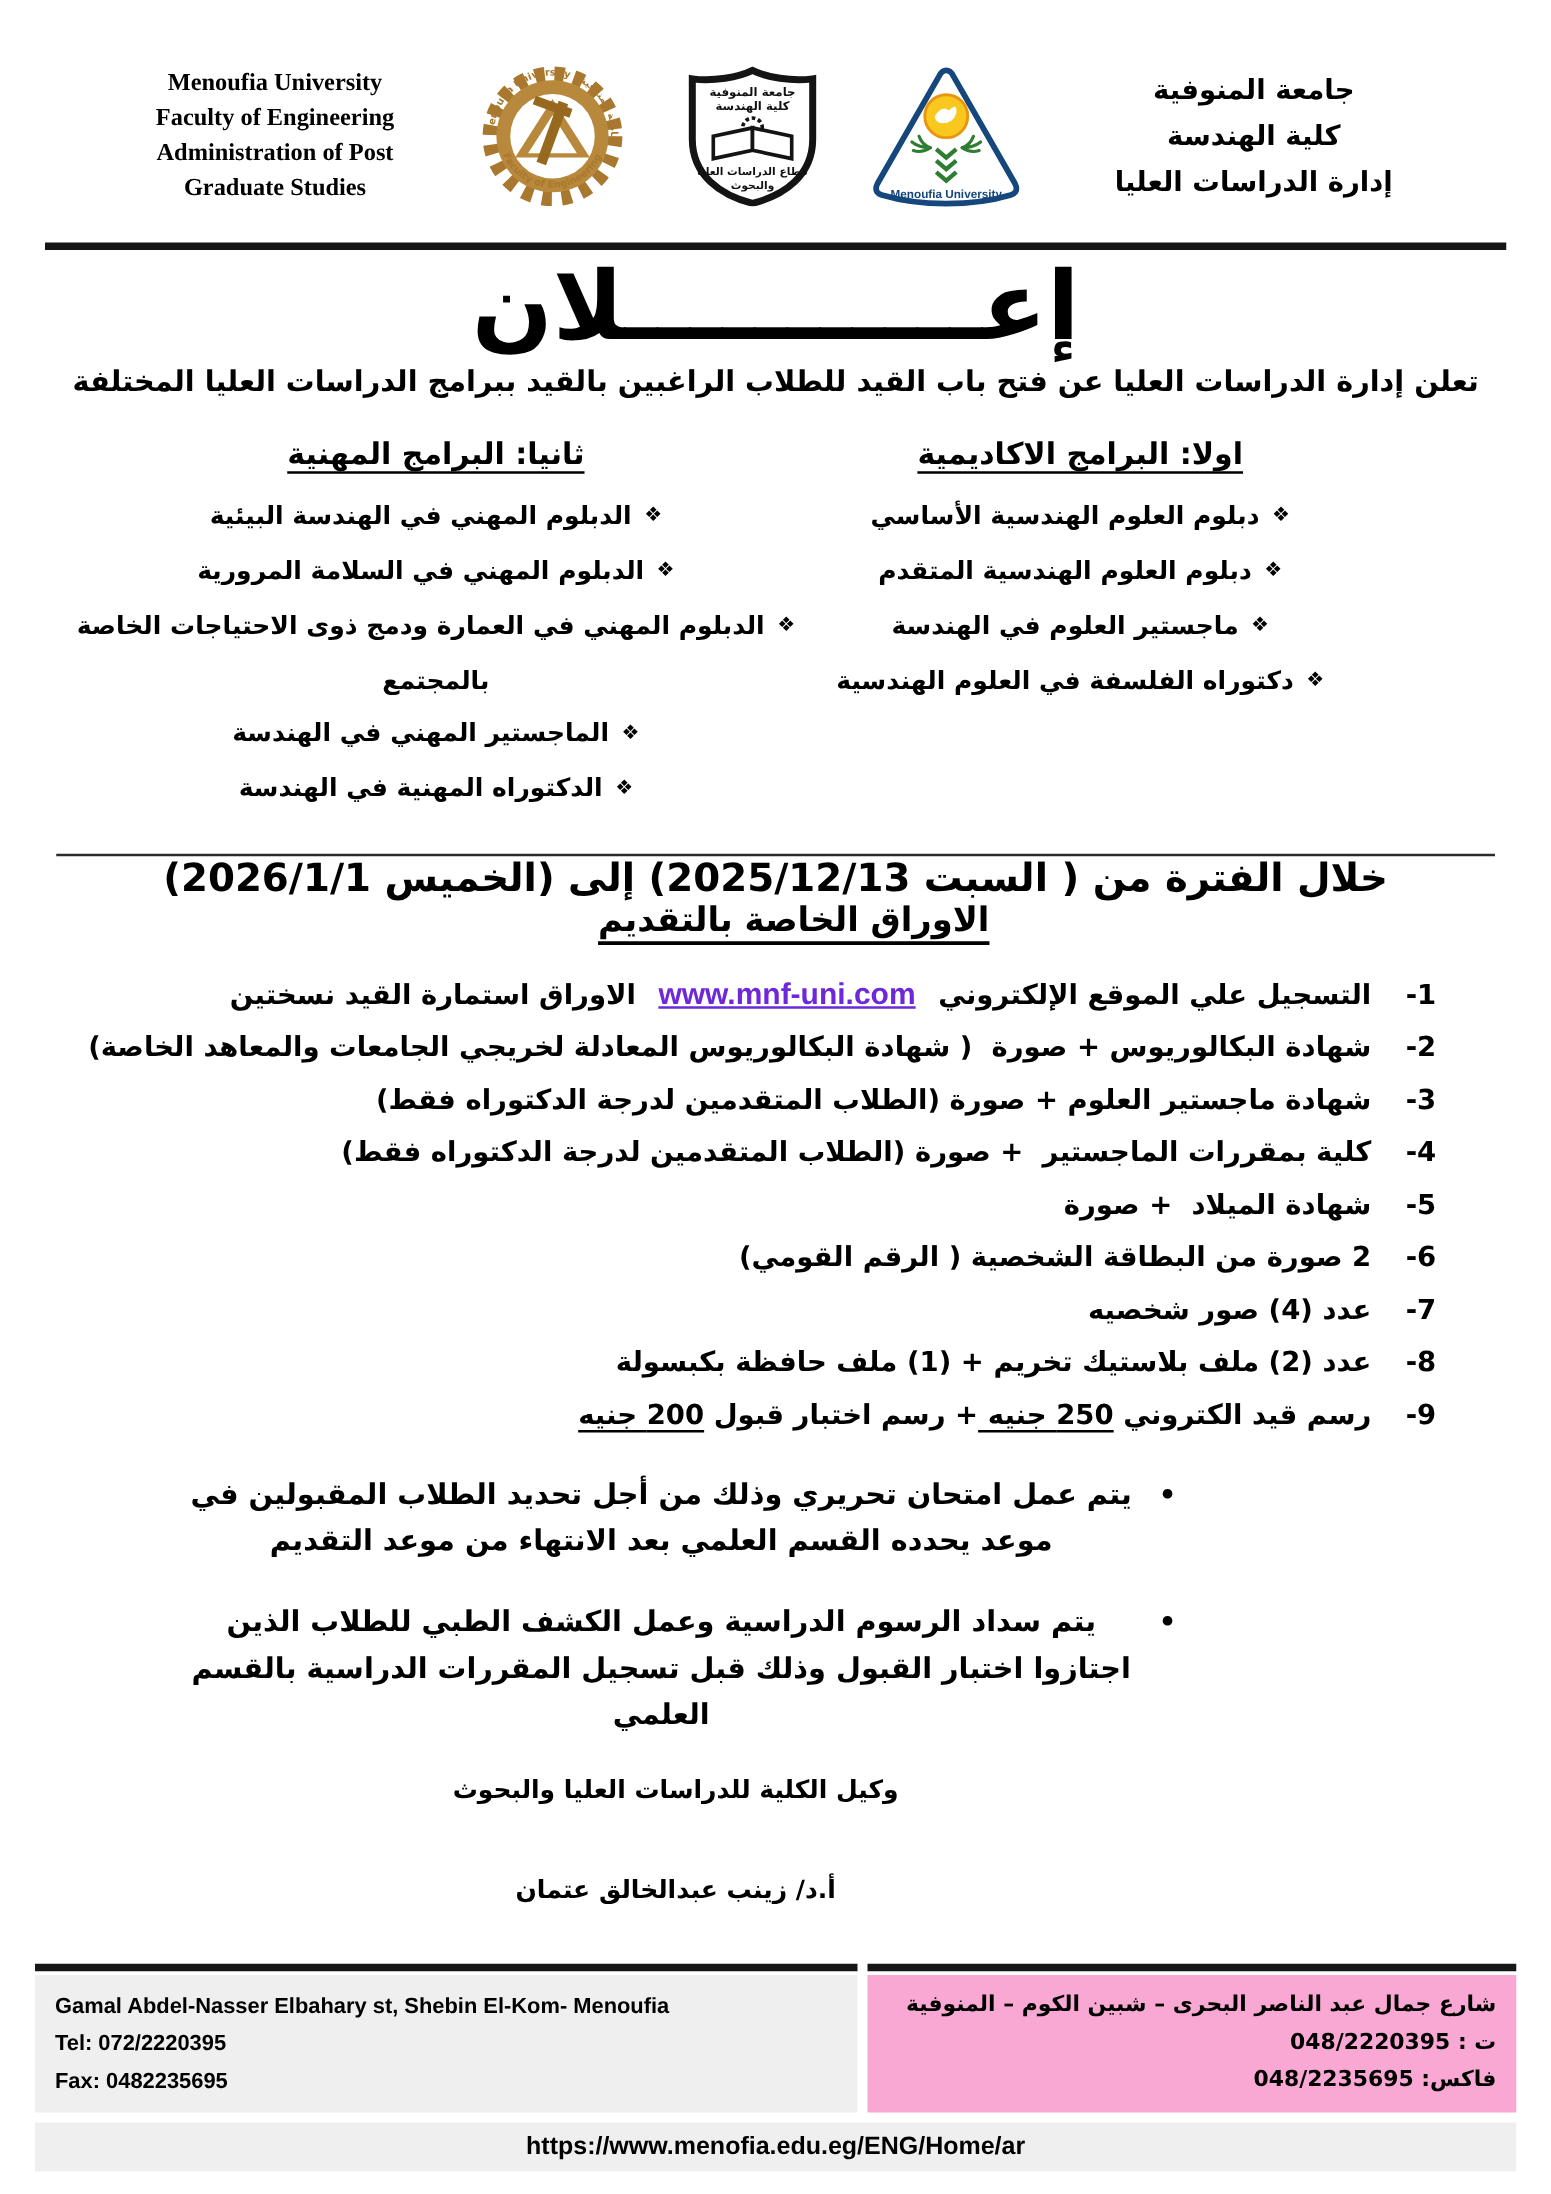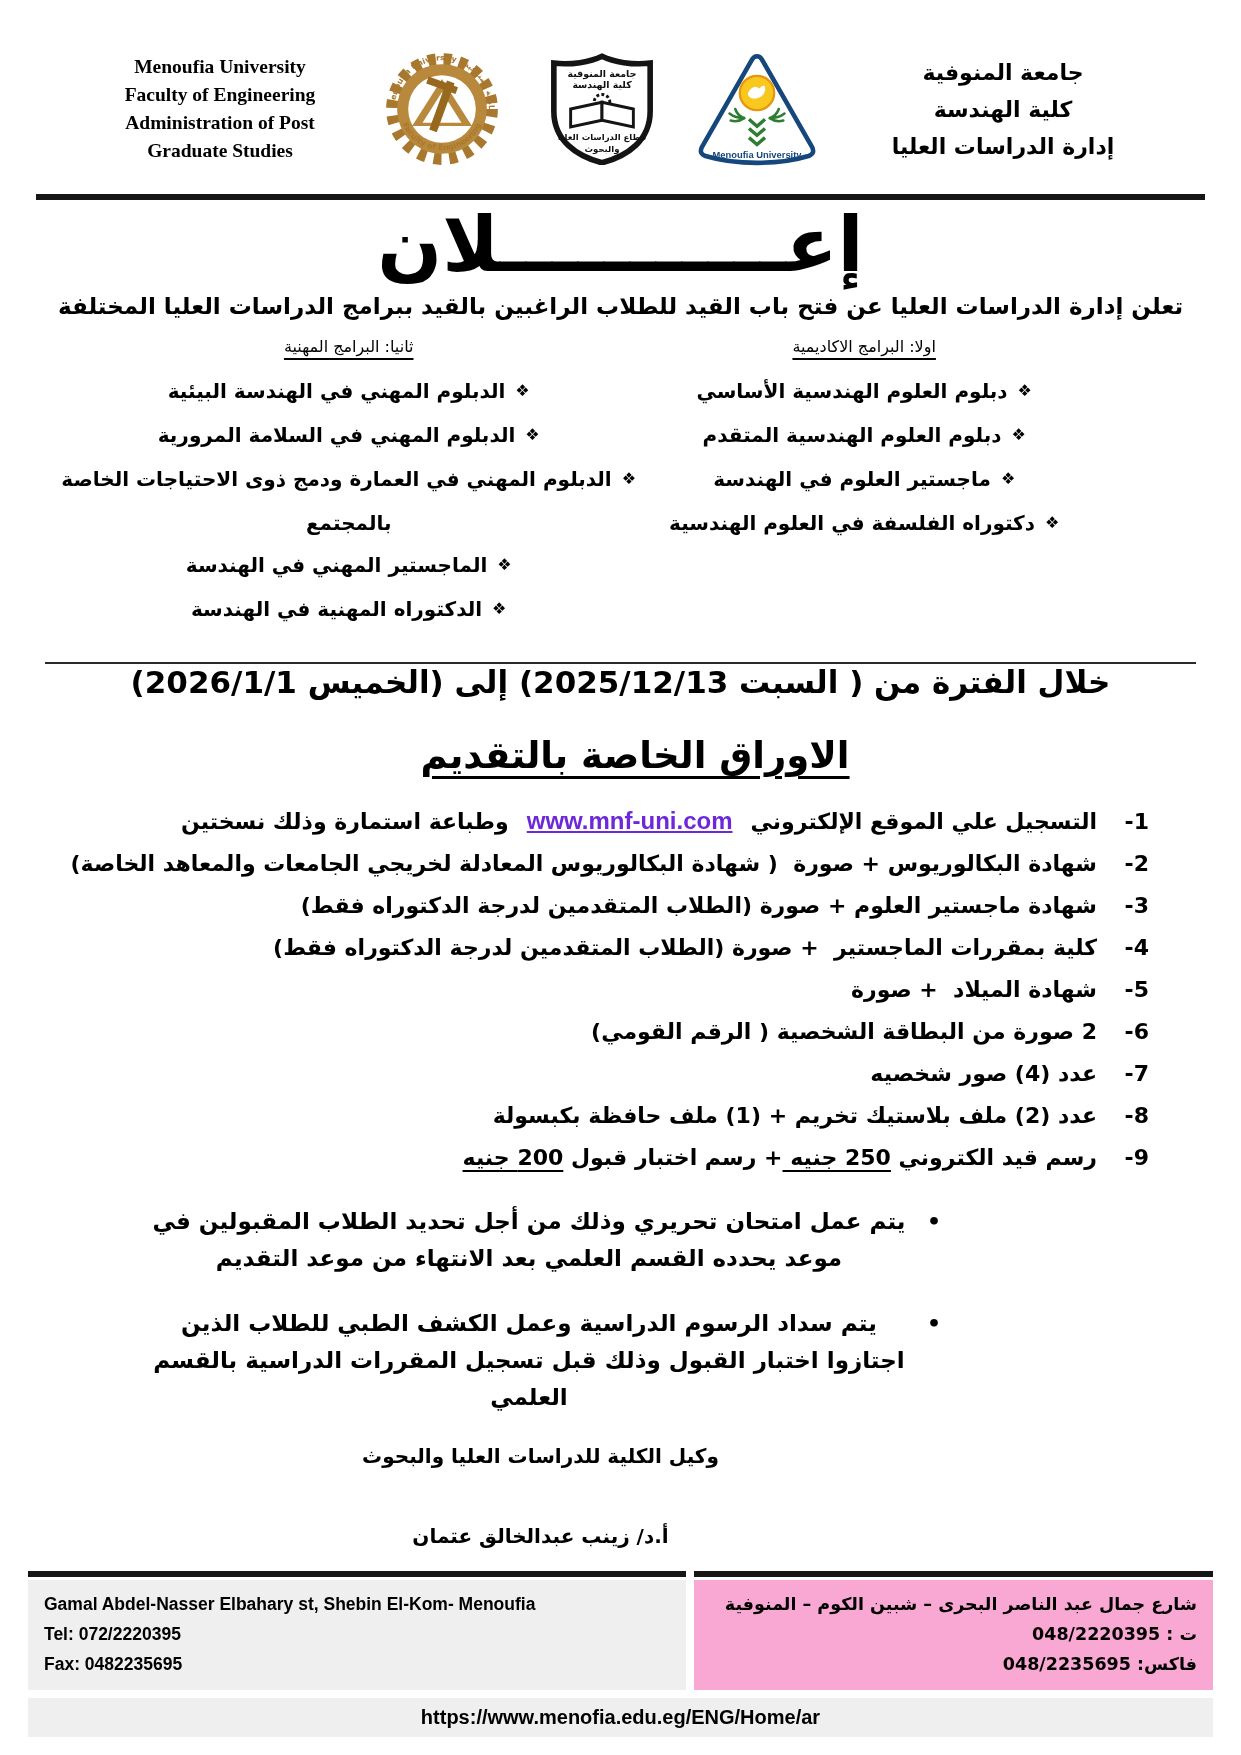--- a/index.html
+++ b/index.html
@@ -20,29 +20,29 @@
   
   .rule-thick { height:6px; background:#161616; margin:20px 36px 0; }
   .rule-thin  { border-top:2px solid #2a2a2a; margin:30px 45px 0; }
   
   .title { text-align:center; font-weight:bold; font-size:76px; line-height:1.12; margin-top:2px; direction:rtl; }
   .intro { direction:rtl; text-align:center; font-weight:bold; font-size:23px; margin:6px 42px 0; }
   
   .programs { display:flex; direction:rtl; margin:18px 150px 0 60px; }
   .col-ac { width:44%; }
   .col-pr { width:56%; }
-  .prog-heading { direction:rtl; text-align:center; font-weight:normal; font-size:16px;
+  .prog-heading { direction:rtl; text-align:center; font-weight:bold; font-size:24px;
                   text-decoration:underline; text-decoration-thickness:2px; text-underline-offset:6px;
-                  margin-bottom:14px; }
+                  margin-bottom:14px;margin-top:12px; }
   ul.prog-list { list-style:none; }
   .prog-item { direction:rtl; text-align:center; font-weight:bold; font-size:20px; line-height:42px; }
   .diamond { font-size:16px; margin-left:10px; position:relative; top:-2px; }
   
   .period { direction:rtl; text-align:center; font-weight:bold; font-size:31px; }
-  .docs-heading { direction:rtl; text-align:center; font-weight:bold; font-size:37px; margin-top:34px;
+  .docs-heading { direction:rtl; text-align:center; font-weight:bold; font-size:27px; 
                   text-decoration:underline; text-decoration-thickness:2.5px; text-underline-offset:8px;padding-left:29px; }
   ol.docs-list { list-style:none; direction:rtl; margin:30px 92px 0 48px; }
   .doc-item { font-weight:bold; font-size:22px; line-height:27px; margin-bottom:15px; }
   .doc-num { display:inline-block; min-width:30px; margin-left:22px; }
   .seg { white-space:pre-wrap; }
   .seg.link { color:#6d28d9; font-family:"Liberation Sans", sans-serif; font-size:24px;
               text-decoration:underline; margin:0 18px; }
   .seg.und { text-decoration:underline; text-decoration-thickness:2px; text-underline-offset:5px; }
   
   .notes { margin:32px 300px 0 145px; }
@@ -160,21 +160,21 @@
     </div>
   </div>
 
   <div class="rule-thin"></div>
 
   <div class="period">خلال الفترة من ( السبت 2025/12/13) إلى (الخميس 2026/1/1)</div>
 
   <div class="docs-heading">الاوراق الخاصة بالتقديم</div>
 
   <ol class="docs-list">
-      <li class="doc-item"><span class="doc-num">1-</span><span class="doc-body"><span class="seg">التسجيل علي الموقع الإلكتروني</span><span class="seg link">www.mnf-uni.com</span><span class="seg">وطباعة استمارة وذلك نسختين</span></span></li>
+      <li class="doc-item"><span class="doc-num">1-</span><span class="doc-body"><span class="seg">التسجيل علي الموقع الإلكتروني</span><span class="seg link">www.mnf-uni.com</span><span class="seg">الاوراق استمارة القيد نسختين</span></span></li>
       <li class="doc-item"><span class="doc-num">2-</span><span class="doc-body"><span class="seg">شهادة البكالوريوس + صورة  ( شهادة البكالوريوس المعادلة لخريجي الجامعات والمعاهد الخاصة)</span></span></li>
       <li class="doc-item"><span class="doc-num">3-</span><span class="doc-body"><span class="seg">شهادة ماجستير العلوم + صورة (الطلاب المتقدمين لدرجة الدكتوراه فقط)</span></span></li>
       <li class="doc-item"><span class="doc-num">4-</span><span class="doc-body"><span class="seg">كلية بمقررات الماجستير  + صورة (الطلاب المتقدمين لدرجة الدكتوراه فقط)</span></span></li>
       <li class="doc-item"><span class="doc-num">5-</span><span class="doc-body"><span class="seg">شهادة الميلاد  + صورة</span></span></li>
       <li class="doc-item"><span class="doc-num">6-</span><span class="doc-body"><span class="seg">2 صورة من البطاقة الشخصية ( الرقم القومي)</span></span></li>
       <li class="doc-item"><span class="doc-num">7-</span><span class="doc-body"><span class="seg">عدد (4) صور شخصيه</span></span></li>
       <li class="doc-item"><span class="doc-num">8-</span><span class="doc-body"><span class="seg">عدد (2) ملف بلاستيك تخريم + (1) ملف حافظة بكبسولة</span></span></li>
       <li class="doc-item"><span class="doc-num">9-</span><span class="doc-body"><span class="seg">رسم قيد الكتروني </span><span class="seg und">250 جنيه </span><span class="seg">+ رسم اختبار قبول </span><span class="seg und">200 جنيه</span></span></li>
     </ol>
 

